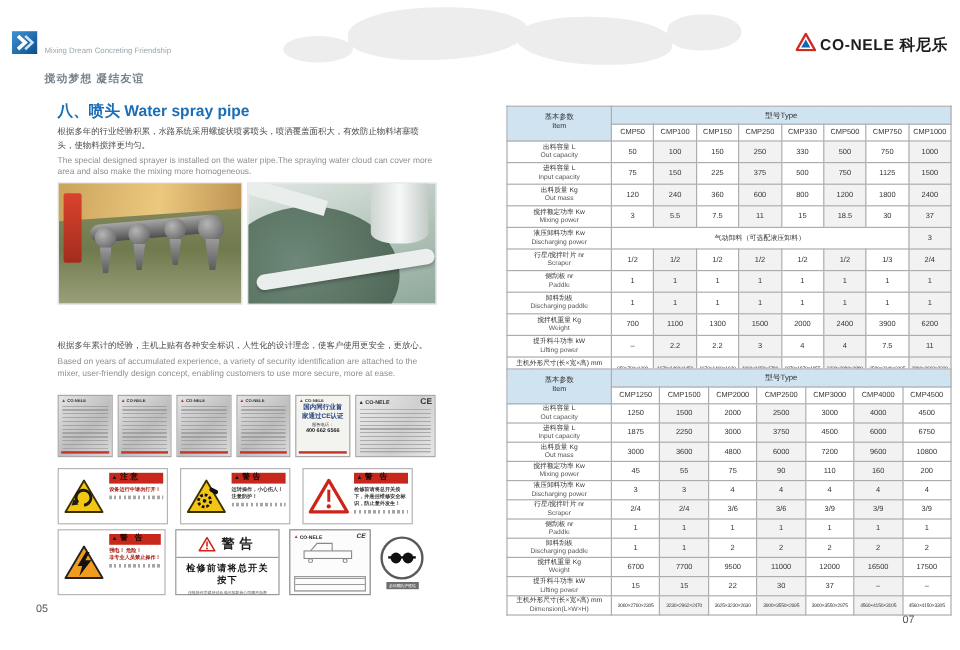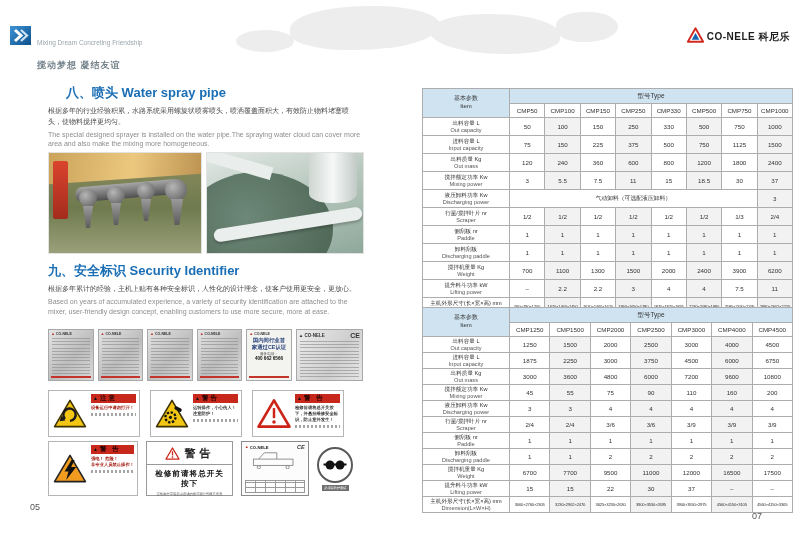--- a/index.html
+++ b/index.html
@@ -10,28 +10,28 @@
   .map-blob{position:absolute;background:#ededed;}
   .blob1{left:290px;top:6px;width:150px;height:44px;border-radius:55% 45% 60% 40%;}
   .blob2{left:430px;top:14px;width:130px;height:40px;border-radius:45% 55% 40% 60%;}
   .blob3{left:236px;top:30px;width:58px;height:22px;border-radius:50%;}
   .blob4{left:556px;top:12px;width:62px;height:30px;border-radius:48% 52% 55% 45%;}
   .hlogo{position:absolute;left:10px;top:26px;width:21px;height:19px;
     background:linear-gradient(135deg,#3e93d4,#0d4f8b);}
   .slogan-cn{position:absolute;left:37px;top:27px;font-size:9px;font-weight:bold;color:#75838c;letter-spacing:1px;margin-top:32px;}
   .slogan-en{position:absolute;left:37px;top:39px;font-size:6.5px;color:#9aa6ad;}
   .brand{position:absolute;right:10px;top:27px;display:flex;align-items:center;gap:3px;}
-  .brand-text{font-size:10px;font-weight:bold;color:#1d1d1d;letter-spacing:0.5px;}
+  .brand-text{font-size:13px;font-weight:bold;color:#1d1d1d;letter-spacing:0.5px;}
 
   
   .sec-title{position:absolute;left:48px;font-size:13px;font-weight:bold;color:#1a6eb5;}
   .sec-body{position:absolute;left:48px;width:314px;}
   .cn{font-size:7px;color:#4a4a4a;line-height:1.55;}
   .en{font-size:7px;color:#8e8e8e;line-height:1.4;margin-top:2px;}
-  .t8{top:84px;margin-left:18px;} .b8{top:106px;} .t9{top:262px;} .b9{top:284px;}
+  .t8{top:84px;} .b8{top:106px;} .t9{top:262px;} .b9{top:284px;}
 
   .photo{position:absolute;top:152px;height:100px;overflow:hidden;border:1px solid #e2e2e2;}
   .photo1{left:48px;width:152px;background:linear-gradient(180deg,#8e8e60 0%,#6f7a4e 55%,#9aa07a 100%);}
   .p1-beam{position:absolute;top:-10px;left:-6px;right:-6px;height:36px;
     background:linear-gradient(100deg,#c8a058,#ecc87f 55%,#b98f4e);transform:rotate(-4deg);}
   .p1-red{position:absolute;left:4px;top:8px;width:15px;height:58px;
     background:linear-gradient(#da432d,#a32c1d);border-radius:2px;}
   .p1-pipe{position:absolute;left:26px;top:30px;width:108px;height:15px;
     background:linear-gradient(#a7a7a7,#4f4f4f);border-radius:8px;transform:rotate(-5deg);}
   .p1-elbow{position:absolute;width:18px;height:18px;border-radius:50%;
@@ -169,21 +169,20 @@
     <div class="p1-noz" style="left:92px;top:46px;"></div>
     <div class="p1-noz" style="left:122px;top:46px;width:12px;height:26px;"></div>
   </div>
   <div class="photo photo2">
     <div class="p2-bowl"></div>
     <div class="p2-beam"></div>
     <div class="p2-pipe"></div>
     <div class="p2-cyl"></div>
   </div>
 
-  <div class="sec-title t9">九、安全标识 Security Identifier</div>
   <div class="sec-body b9">
     <div class="cn">根据多年累计的经验，主机上贴有各种安全标识，人性化的设计理念，使客户使用更安全，更放心。</div>
     <div class="en">Based on years of accumulated experience, a variety of security identification are attached to the mixer, user-friendly design concept, enabling customers to use more secure, more at ease.</div>
   </div>
 
   <div class="metal-row">
       <div class="metal">
         <div class="m-head">
           <span class="m-tri">▲</span>
           <span>CO-NELE</span>

